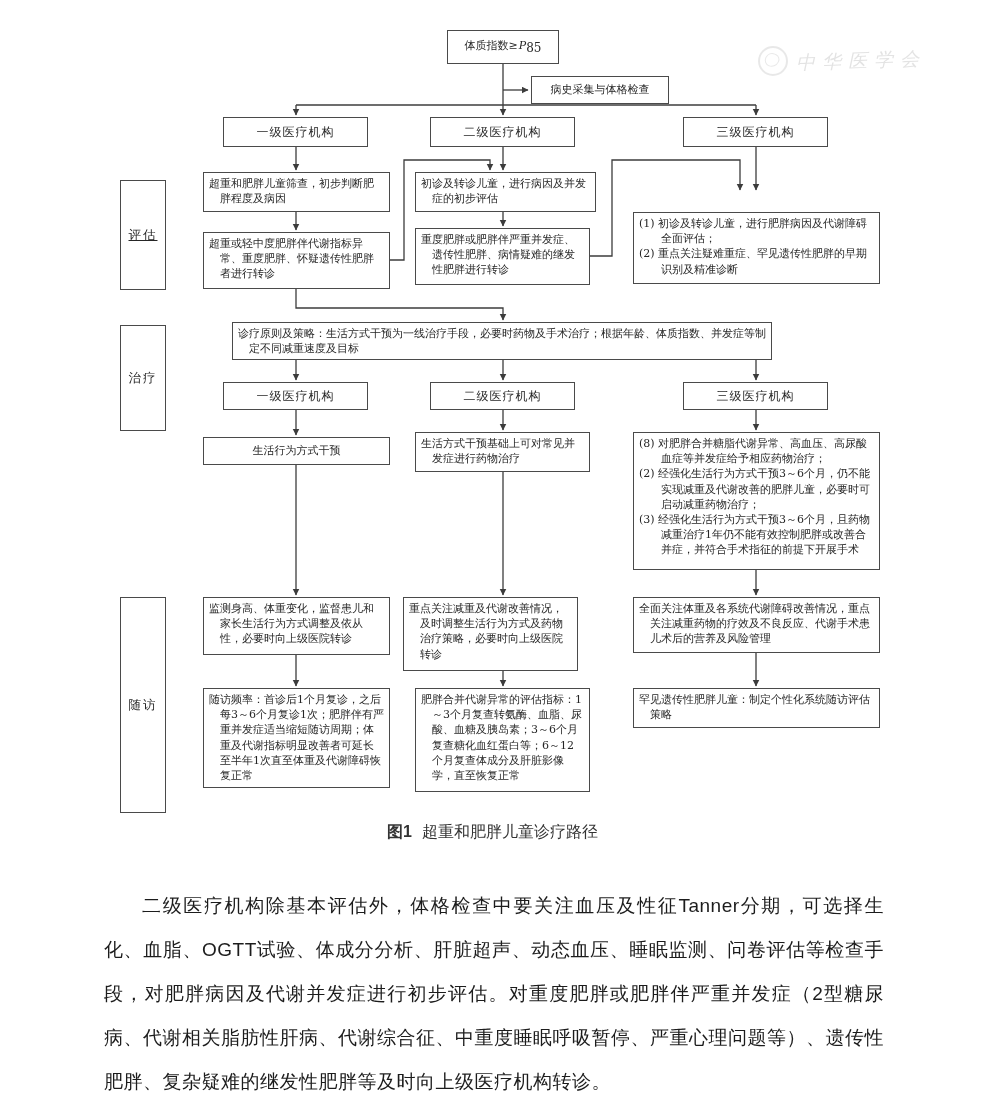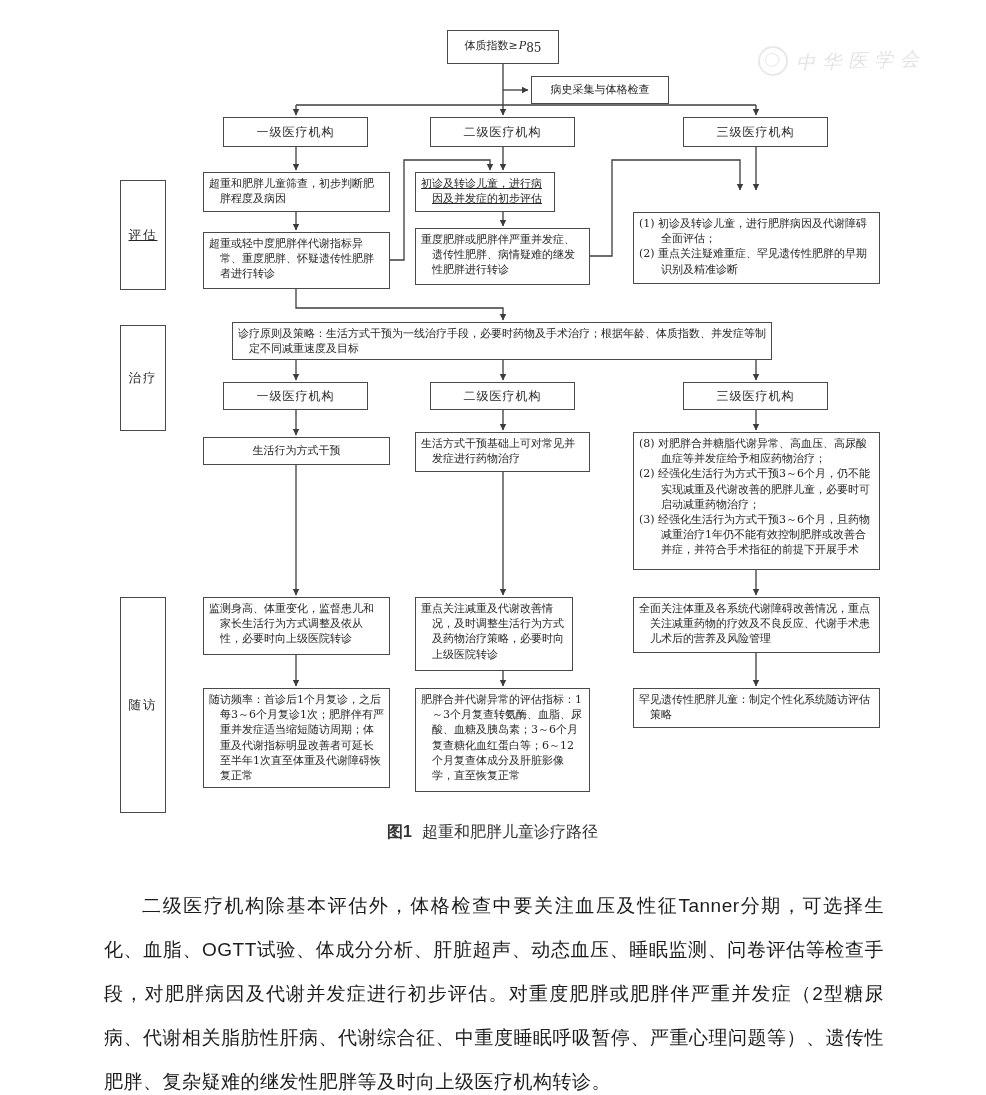--- a/index.html
+++ b/index.html
@@ -98,21 +98,21 @@
   <div class="box c inst" style="left:430px;top:117px;width:145px;min-height:30px;">二级医疗机构</div>
   <div class="box c inst" style="left:683px;top:117px;width:145px;min-height:30px;">三级医疗机构</div>
 
   <div class="sect" style="left:120px;top:180px;width:46px;height:110px;text-decoration:underline;">评估</div>
   <div class="sect" style="left:120px;top:325px;width:46px;height:106px;">治疗</div>
   <div class="sect" style="left:120px;top:597px;width:46px;height:216px;">随访</div>
 
   <div class="box" style="left:203px;top:172px;width:187px;min-height:40px;">
     <div class="hang1">超重和肥胖儿童筛查，初步判断肥胖程度及病因</div>
   </div>
-  <div class="box" style="left:415px;top:172px;width:140px;min-height:40px;text-decoration:underline;">
+  <div class="box" style="left:415px;top:172px;width:181px;min-height:40px;">
     <div class="hang1">初诊及转诊儿童，进行病因及并发症的初步评估</div>
   </div>
   <div class="box" style="left:633px;top:192px;width:247px;min-height:72px;margin-top:20px;">
     <div class="hang2">(1) 初诊及转诊儿童，进行肥胖病因及代谢障碍全面评估；</div>
     <div class="hang2">(2) 重点关注疑难重症、罕见遗传性肥胖的早期识别及精准诊断</div>
   </div>
   <div class="box" style="left:203px;top:232px;width:187px;min-height:57px;">
     <div class="hang1">超重或轻中度肥胖伴代谢指标异常、重度肥胖、怀疑遗传性肥胖者进行转诊</div>
   </div>
   <div class="box" style="left:415px;top:228px;width:175px;min-height:57px;">
@@ -133,21 +133,21 @@
   </div>
   <div class="box" style="left:633px;top:432px;width:247px;min-height:138px;">
     <div class="hang2">(8) 对肥胖合并糖脂代谢异常、高血压、高尿酸血症等并发症给予相应药物治疗；</div>
     <div class="hang2">(2) 经强化生活行为方式干预3～6个月，仍不能实现减重及代谢改善的肥胖儿童，必要时可启动减重药物治疗；</div>
     <div class="hang2">(3) 经强化生活行为方式干预3～6个月，且药物减重治疗1年仍不能有效控制肥胖或改善合并症，并符合手术指征的前提下开展手术</div>
   </div>
 
   <div class="box" style="left:203px;top:597px;width:187px;min-height:58px;">
     <div class="hang1">监测身高、体重变化，监督患儿和家长生活行为方式调整及依从性，必要时向上级医院转诊</div>
   </div>
-  <div class="box" style="left:415px;top:597px;width:158px;min-height:74px;">
+  <div class="box" style="left:403px;top:597px;width:175px;min-height:74px;">
     <div class="hang1">重点关注减重及代谢改善情况，及时调整生活行为方式及药物治疗策略，必要时向上级医院转诊</div>
   </div>
   <div class="box" style="left:633px;top:597px;width:247px;min-height:56px;">
     <div class="hang1">全面关注体重及各系统代谢障碍改善情况，重点关注减重药物的疗效及不良反应、代谢手术患儿术后的营养及风险管理</div>
   </div>
 
   <div class="box" style="left:203px;top:688px;width:187px;min-height:100px;">
     <div class="hang1">随访频率：首诊后1个月复诊，之后每3～6个月复诊1次；肥胖伴有严重并发症适当缩短随访周期；体重及代谢指标明显改善者可延长至半年1次直至体重及代谢障碍恢复正常</div>
   </div>
   <div class="box" style="left:415px;top:688px;width:175px;min-height:104px;">

